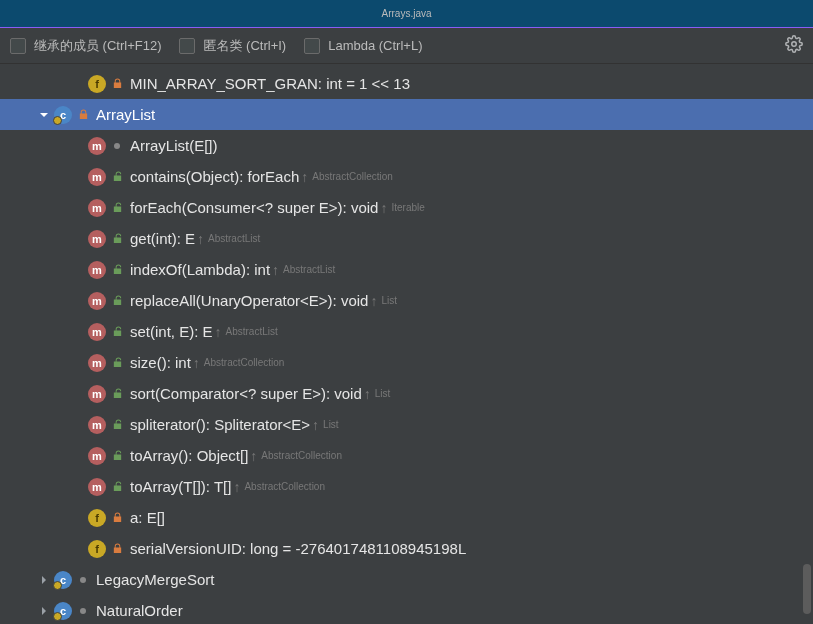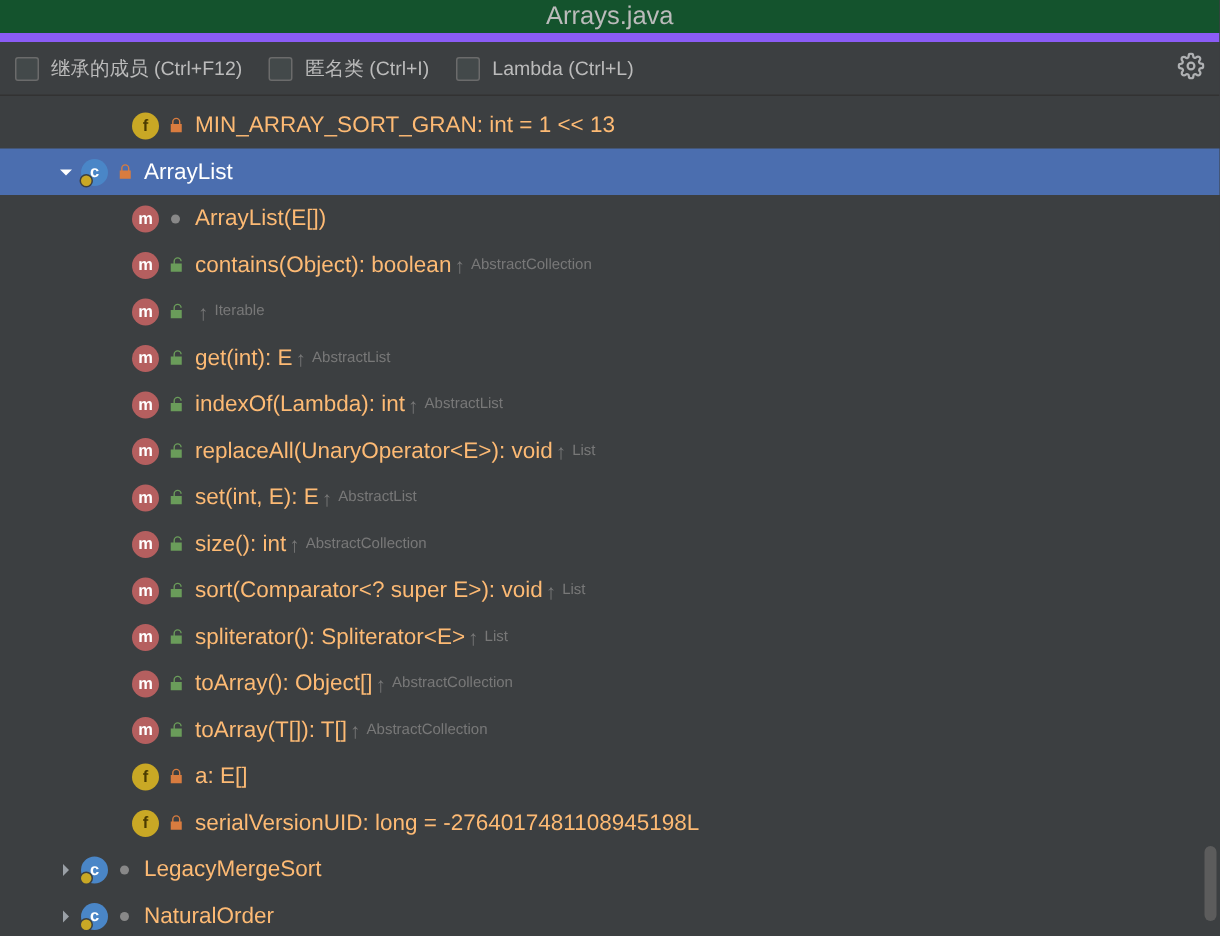--- a/index.html
+++ b/index.html
@@ -8,27 +8,27 @@
       font-size: 14px;
       background: #3c3f41;
       color: #bbbbbb;
       width: 813px;
       height: 624px;
       overflow: hidden;
       position: relative;
     }
     .title-bar {
       height: 28px;
-      background: #14532d;
-      border-bottom: 6px solid #8b5cf6;
+      background: #0c4a6e;
+      border-bottom: 1px solid #8b5cf6;
       display: flex;
       align-items: center;
       justify-content: center;
       color: #bbbbbb;
-      font-size: 17px;
+      font-size: 10px;
     }
     .toolbar {
       height: 36px;
       background: #3c3f41;
       border-bottom: 1px solid #323232;
       display: flex;
       align-items: center;
       padding: 0 10px;
       gap: 18px;
     }
@@ -127,21 +127,21 @@
     .lock-icon svg { display: block; }
     .open-icon svg { display: block; }
     .dot-icon {
       width: 6px;
       height: 6px;
       border-radius: 50%;
       background: #888;
       margin: 0 4px;
     }
     .node-text {
-      color: #fdba74;
+      color: #e5e5e5;
       font-size: 15px;
     }
     .tree-row.selected .node-text,
     .tree-row.selected .suffix-text {
       color: #ffffff;
     }
     .suffix-text {
       color: #787878;
       font-size: 10px;
       margin-left: 4px;
@@ -238,34 +238,35 @@
 
   <div class="tree-row indent-2">
     <span class="icon">
         <span class="badge badge-method">m</span>
       </span>
     <span class="vis-icon open-icon">
       <svg width="11" height="11" viewBox="0 0 12 12">
           <path fill="#6a9c5a" d="M5 5V3.5a2 2 0 014 0h1a3 3 0 00-6 0V5H2v6h8V5H5z"></path>
         </svg>
     </span>
-    <span class="node-text">contains(Object): boolean</span>
+    <span class="node-text">contains(Object): forEach</span>
     <span class="up-arrow">↑</span>
       <span class="suffix-text">AbstractCollection</span>
   </div>
 
   <div class="tree-row indent-2">
     <span class="icon">
         <span class="badge badge-method">m</span>
       </span>
     <span class="vis-icon open-icon">
       <svg width="11" height="11" viewBox="0 0 12 12">
           <path fill="#6a9c5a" d="M5 5V3.5a2 2 0 014 0h1a3 3 0 00-6 0V5H2v6h8V5H5z"></path>
         </svg>
     </span>
+    <span class="node-text">forEach(Consumer&lt;? super E&gt;): void</span>
     <span class="up-arrow">↑</span>
       <span class="suffix-text">Iterable</span>
   </div>
 
   <div class="tree-row indent-2">
     <span class="icon">
         <span class="badge badge-method">m</span>
       </span>
     <span class="vis-icon open-icon">
       <svg width="11" height="11" viewBox="0 0 12 12">

